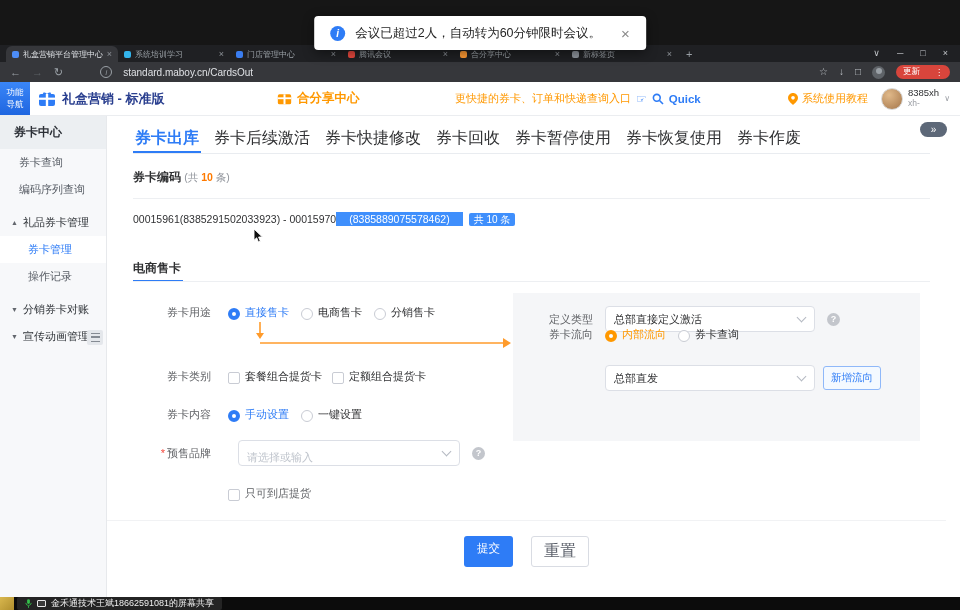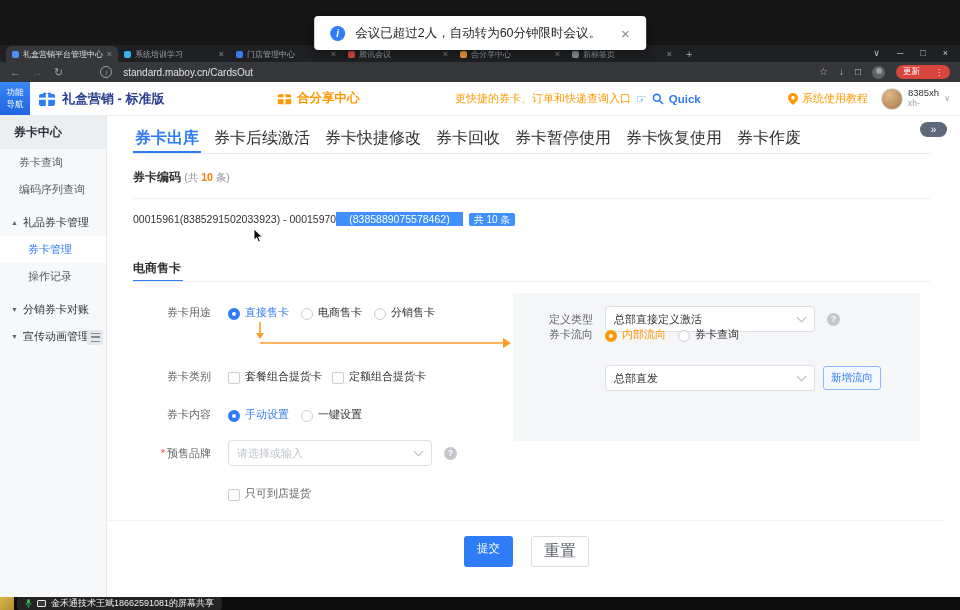--- a/index.html
+++ b/index.html
@@ -122,21 +122,21 @@
   .cb{width:12px;height:12px;border:1px solid #c9ccd4;border-radius:2px;background:#fff;box-sizing:border-box;flex-shrink:0;}
   .sel{height:26px;background:#fff;border:1px solid #dcdfe6;border-radius:4px;display:flex;align-items:center;
        padding:0 22px 0 8px;position:relative;font-size:11px;color:#303133;box-sizing:border-box;cursor:pointer;white-space:nowrap;}
   .sel::after{content:"";position:absolute;right:9px;top:50%;margin-top:-5px;width:6px;height:6px;
               border-right:1.4px solid #b4b9c2;border-bottom:1.4px solid #b4b9c2;transform:rotate(45deg);}
   .sel .ph{color:#bfc4cc;}
   .qm{width:13px;height:13px;border-radius:50%;background:#c3c6cc;color:#fff;font-size:9px;font-weight:bold;
       display:flex;align-items:center;justify-content:center;margin-left:12px;flex-shrink:0;cursor:pointer;}
   .r1{top:188px;height:16px;} .r2{top:252px;height:16px;} .r3{top:290px;height:16px;}
   .r4{top:324px;height:26px;} .r5{top:369px;height:16px;}
-  .brand-sel{width:204px;}
+  .brand-sel{width:222px;margin-left:10px;align-items:flex-end;}
 
   .arrow-svg{position:absolute;left:140px;top:204px;}
   .cursor-svg{position:absolute;left:146px;top:112px;z-index:20;}
 
   
   .gray-panel{position:absolute;left:406px;top:177px;width:407px;height:148px;background:#f5f6f8;}
   .rp-row{position:absolute;left:0;right:0;display:flex;align-items:center;}
   .rp-label{width:80px;text-align:right;font-size:11px;color:#606266;margin-right:12px;flex-shrink:0;white-space:nowrap;}
   .rp1{top:12px;height:28px;} .rp2{top:34px;height:14px;} .rp3{top:72px;height:26px;}
   .rp-sel{width:210px;}

